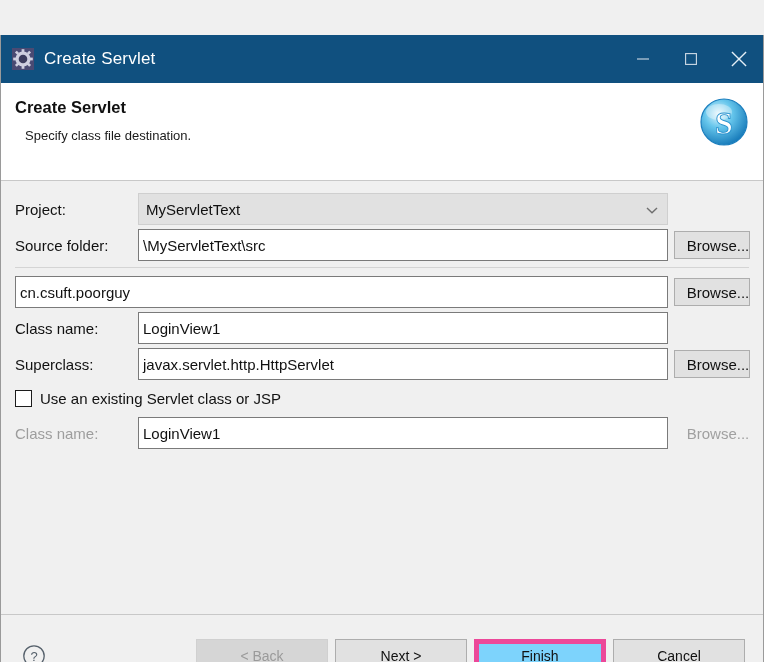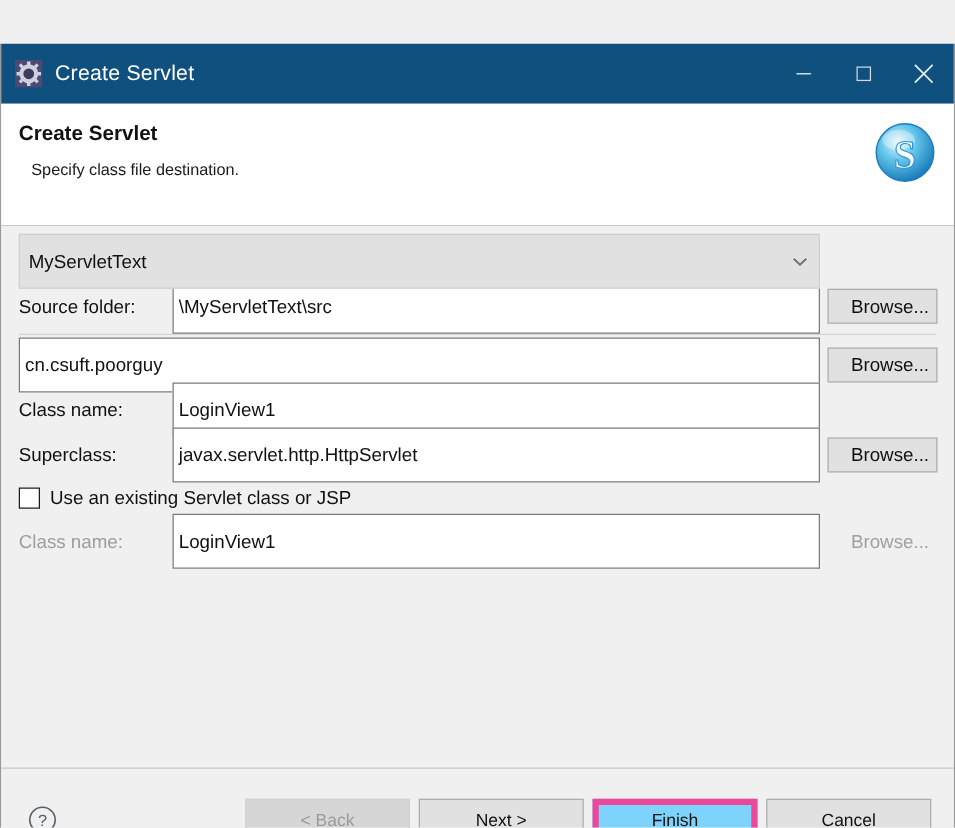--- a/index.html
+++ b/index.html
@@ -111,21 +111,21 @@
     width: 123px;
     flex: 0 0 auto;
     font-size: 15px;
     color: #111111;
     white-space: nowrap;
   }
   .lbl.disabled { color: #9d9d9d; }
 
   .field {
     flex: 1 1 auto;
-    height: 44px;
+    height: 32px;
     box-sizing: border-box;
     background: #ffffff;
     border: 1px solid #7a7a7a;
     font-size: 15px;
     color: #111111;
     display: flex;
     align-items: center;
     padding: 8px 4px;
     white-space: nowrap;
     overflow: hidden;
@@ -138,21 +138,21 @@
   }
   .combo .chev {
     position: absolute;
     right: 9px;
     top: 50%;
     transform: translateY(-50%);
   }
 
   .browse {
     flex: 0 0 auto;
-    width: 88px;
+    width: 76px;
     height: 28px;
     margin-left: 6px;
     box-sizing: border-box;
     background: #e1e1e1;
     border: 1px solid #adadad;
     font-size: 15px;
     color: #111111;
     display: flex;
     align-items: center;
     justify-content: center;
@@ -302,20 +302,21 @@
         <circle cx="31" cy="31" r="23" fill="url(#gball)" stroke="#1d7fbe" stroke-width="1.2"></circle>
         <ellipse cx="26" cy="21" rx="13" ry="8" fill="#ffffff" opacity="0.33"></ellipse>
         <text x="31" y="43" text-anchor="middle" font-family="'Liberation Serif', serif" font-size="32" font-weight="bold" fill="#ffffff" stroke="#2a93cf" stroke-width="0.9">S</text>
       </svg>
     </div>
   </div>
 
   <div class="body">
 
     <div class="row">
+      <span class="lbl">Project:</span>
       <div class="field combo">
         <span>MyServletText</span>
         <span class="chev">
           <svg viewBox="0 0 12 8" width="12" height="8">
             <polyline points="1,1.5 6,6.3 11,1.5" fill="none" stroke="#6f6f6f" stroke-width="1.4"></polyline>
           </svg>
         </span>
       </div>
       <div class="browse spacer"></div>
     </div>

